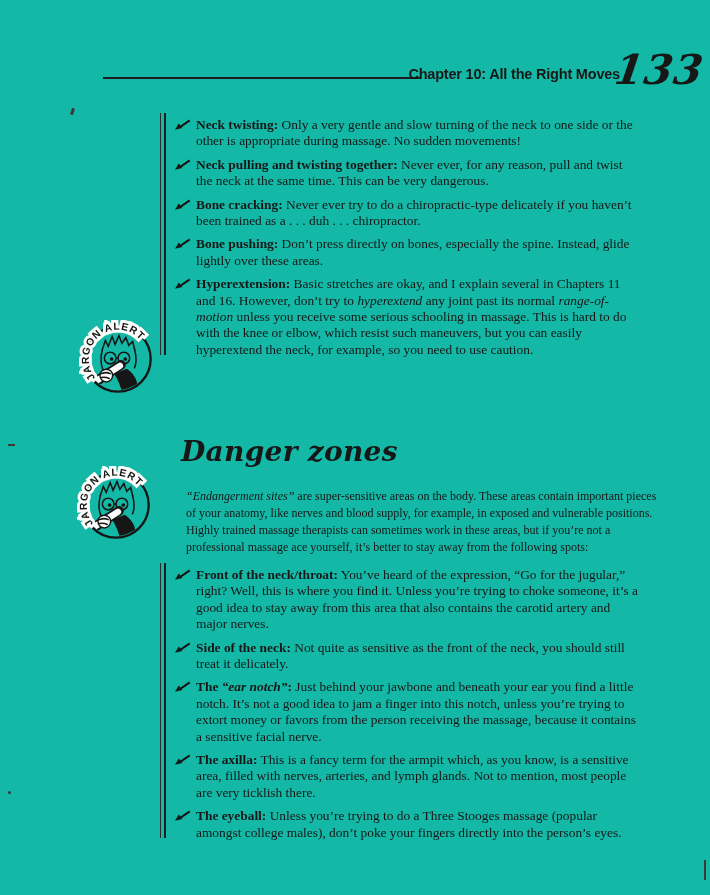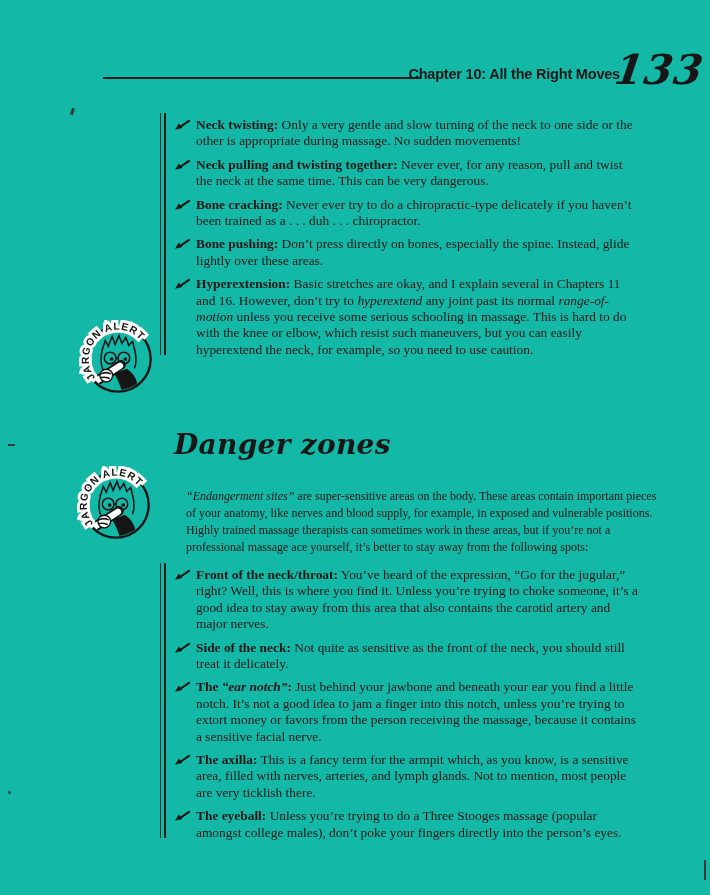--- a/index.html
+++ b/index.html
@@ -53,21 +53,21 @@
     margin:0 0 7px 0;
   }
   .bullet-list li:last-child{margin-bottom:0;}
   .check{position:absolute;left:0;top:2px;}
   
   .seg-bold{font-weight:bold;}
   .seg-italic{font-style:italic;}
   .seg-bolditalic{font-weight:bold;font-style:italic;}
   
   .section-heading{
-    position:absolute;left:174px;top:428px;margin:0;
+    position:absolute;left:174px;top:428px;margin:7px;
     font-family:"DejaVu Serif",serif;
     font-style:italic;font-weight:bold;font-size:28px;
     letter-spacing:0.3px;
     text-align:center;
   }
   .intro-para{
     position:absolute;left:174px;top:476px;width:474px;margin:12px;
     font-size:12px;line-height:17px;
   }
   

